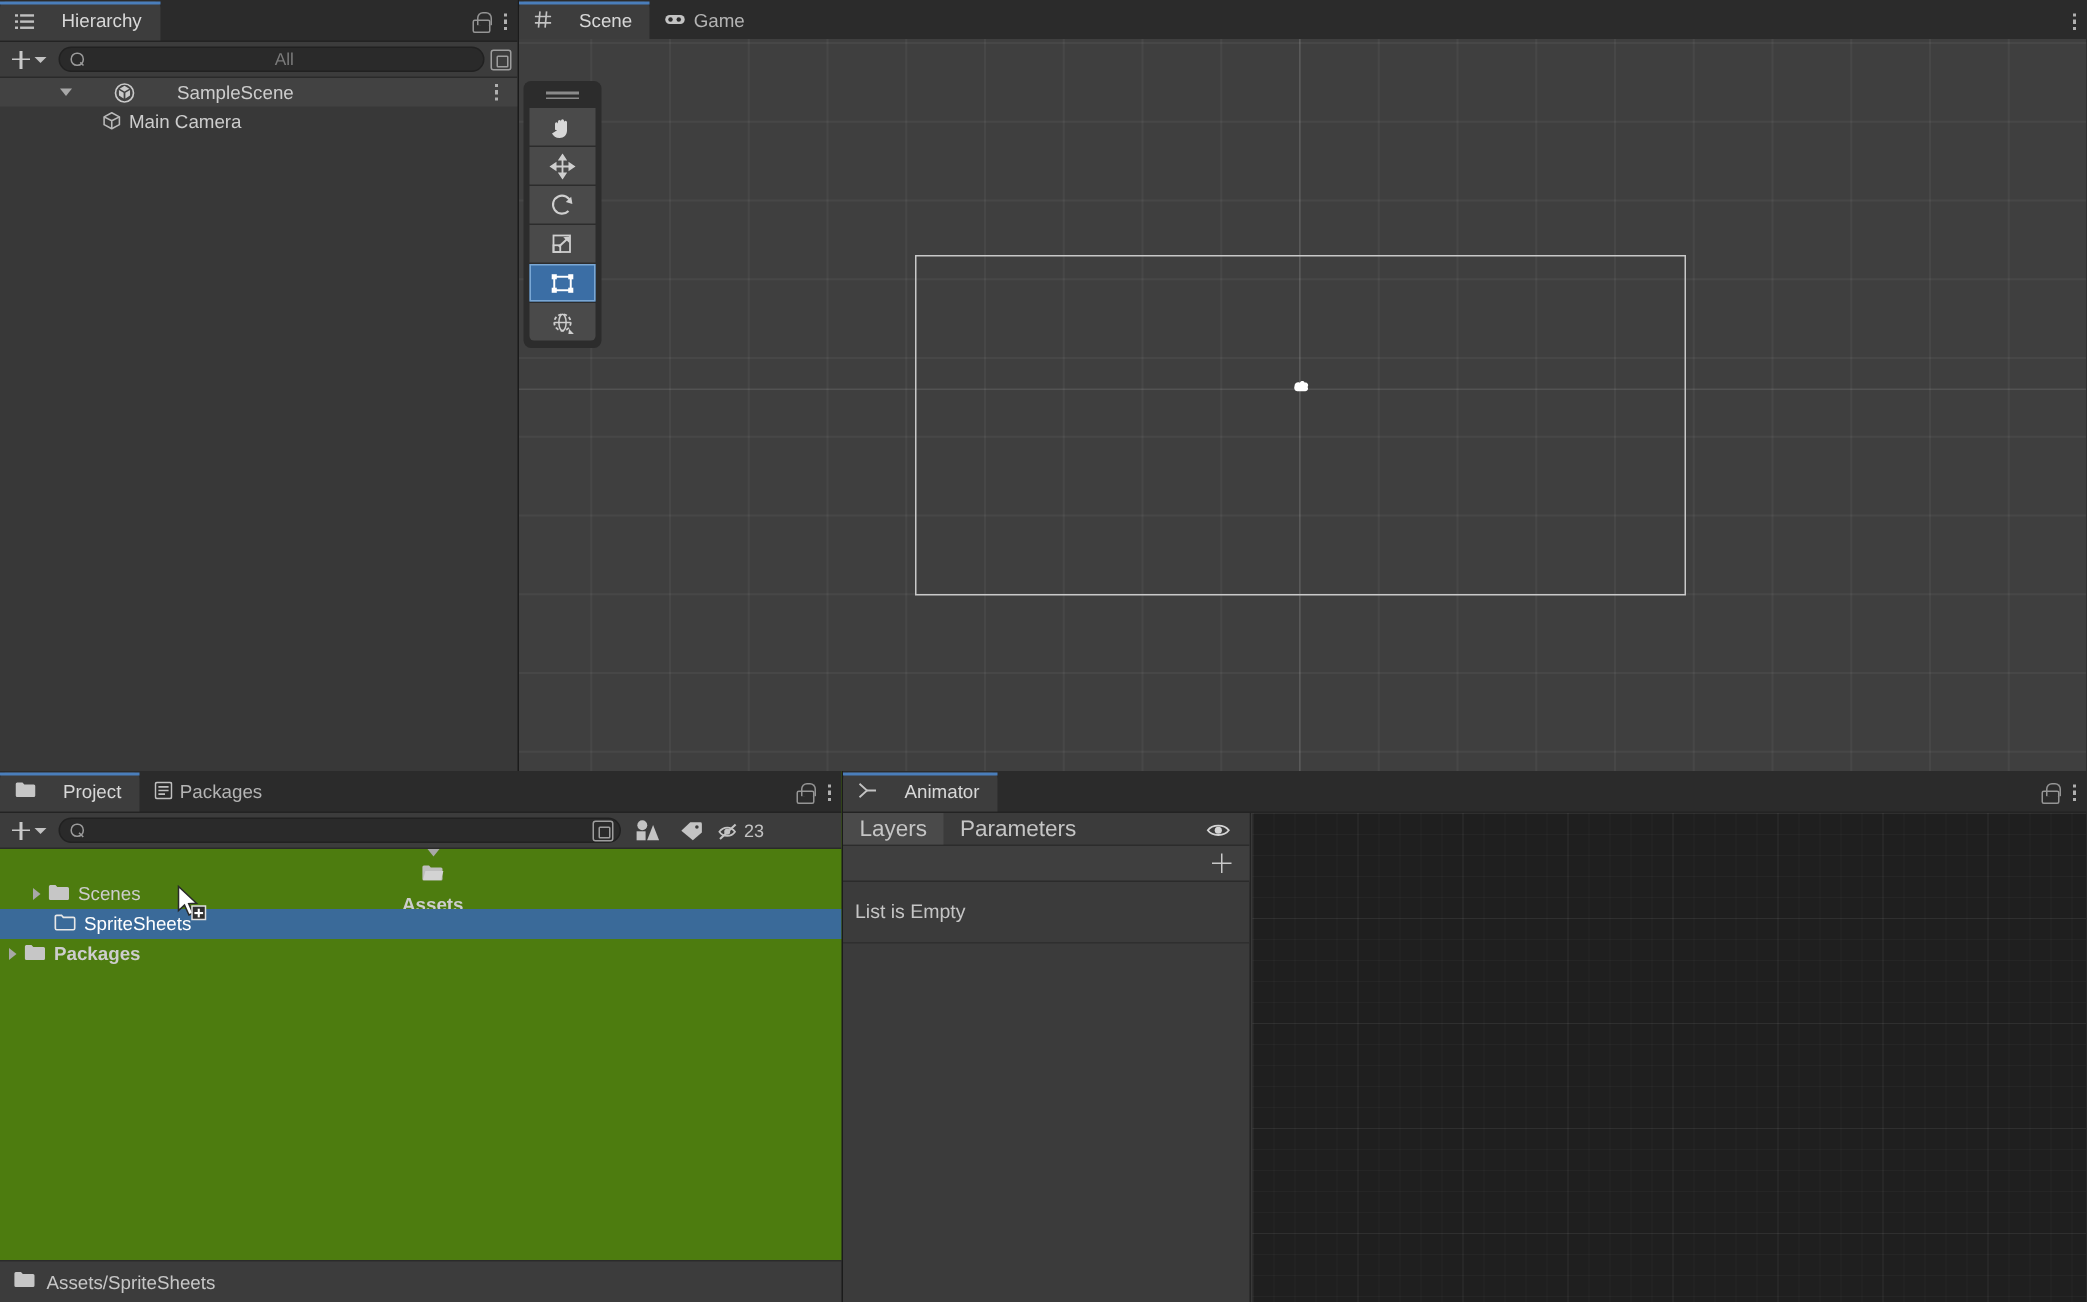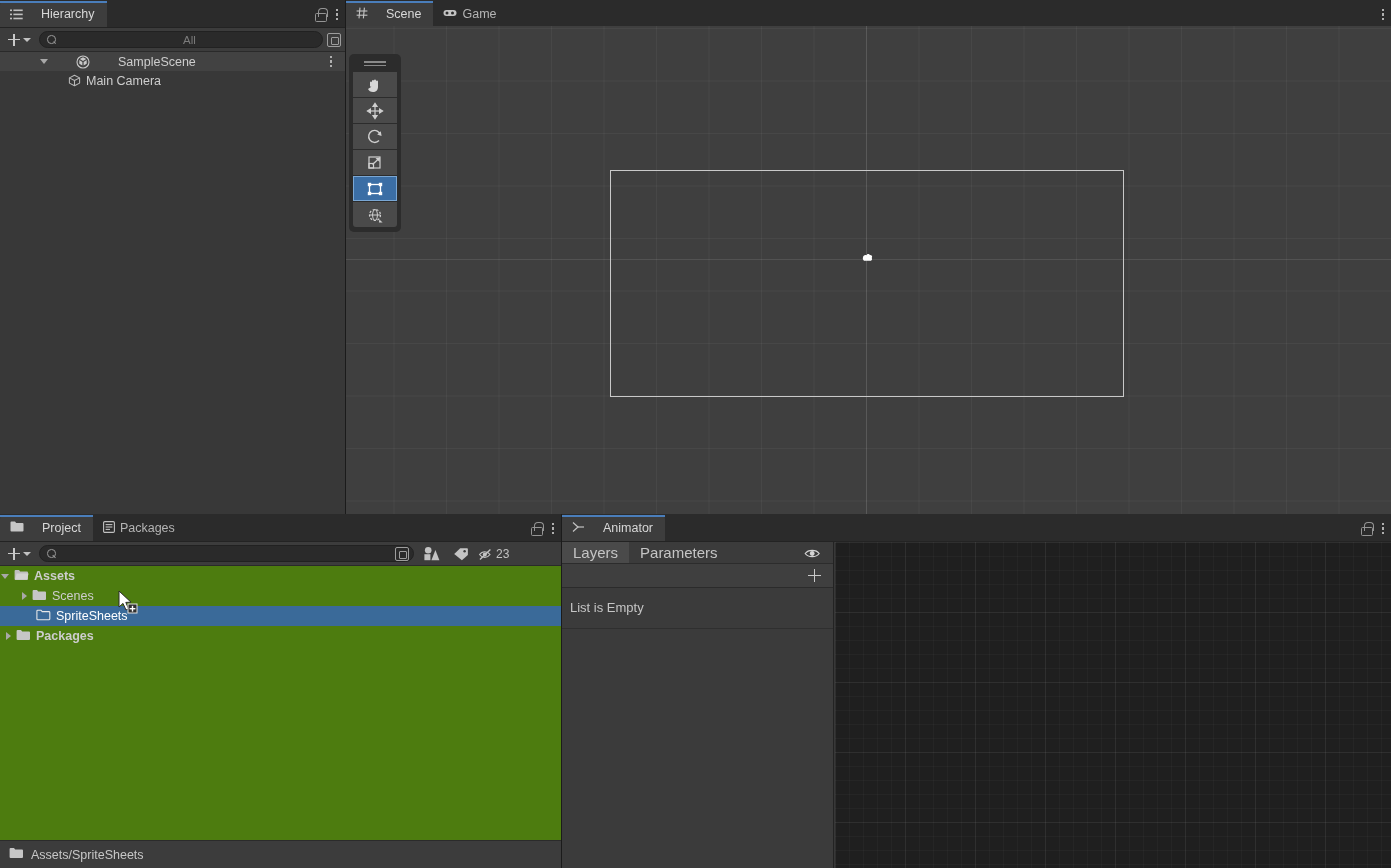--- a/index.html
+++ b/index.html
@@ -598,21 +598,21 @@
             <path d="M1.6 6.5 C4.2 2.8 9.4 2.8 12 6.5 C9.4 10.2 4.2 10.2 1.6 6.5 Z" fill="none" stroke="#c4c4c4" stroke-width="1.2"></path>
             <circle cx="6.8" cy="6.5" r="2" fill="#c4c4c4"></circle>
             <line x1="2" y1="11.4" x2="12.4" y2="1.6" stroke="#c4c4c4" stroke-width="1.4"></line>
           </svg>
         </span>
         <span>23</span>
       </div>
     </div>
 
     <div>
-      <div class="row" style="padding-left:1px;height:20px;">
+      <div class="row" style="padding-left:16px;height:20px;flex-direction:column;">
         <span class="tri"></span>
         <span>
           <svg width="15" height="12" viewBox="0 0 15 12">
             <path d="M0.6 2 a1 1 0 011-1 H5 l1.2 1.4 H13 a1 1 0 011 1 V10 a1 1 0 01-1 1 H1.6 a1 1 0 01-1-1 Z" fill="#bfbfbf"></path>
             <path d="M2.6 4.6 H14.6 L13 10.6 H1 Z" fill="#d3d3d3"></path>
           </svg>
         </span>
         <span style="font-weight:bold">Assets</span>
       </div>
       <div class="row" style="padding-left:22px;height:20px;">

